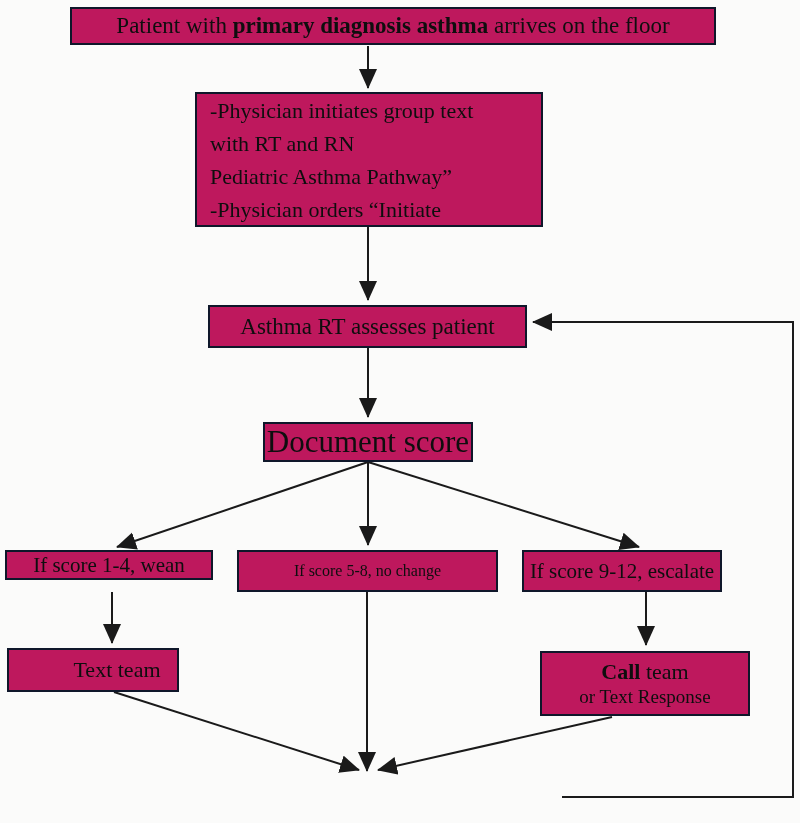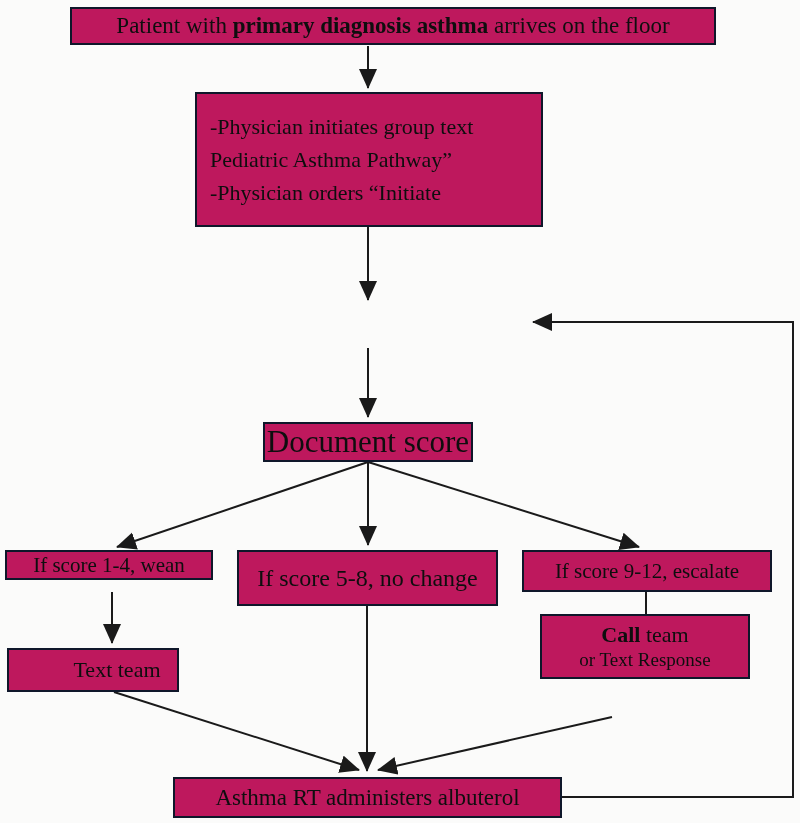--- a/index.html
+++ b/index.html
@@ -31,24 +31,24 @@
   }
   .node b { font-weight: bold; }
 
   .n-arrival   { left: 70px;  top: 7px;   width: 646px; height: 38px; font-size: 23px; }
   .n-orders    { left: 195px; top: 92px;  width: 348px; height: 135px; font-size: 22px;
                  flex-direction: column; align-items: flex-start; justify-content: center;
                  padding-left: 13px; line-height: 33px; text-align: left; }
   .n-assess    { left: 208px; top: 305px; width: 319px; height: 43px; font-size: 23px; }
   .n-score     { left: 263px; top: 422px; width: 210px; height: 40px; font-size: 31px; }
   .n-wean      { left: 5px;   top: 550px; width: 208px; height: 30px; font-size: 21px; }
-  .n-nochange  { left: 237px; top: 550px; width: 261px; height: 56px; font-size: 24px; text-align: right; }
-  .n-escalate  { left: 522px; top: 550px; width: 250px; height: 42px; font-size: 21px; }
+  .n-nochange  { left: 237px; top: 550px; width: 261px; height: 42px; font-size: 16px; text-align: right; }
+  .n-escalate  { left: 522px; top: 550px; width: 200px; height: 42px; font-size: 21px; }
   .n-textteam  { left: 7px;   top: 648px; width: 172px; height: 44px; font-size: 22px; padding-left: 48px; }
-  .n-callteam  { left: 540px; top: 614px; width: 210px; height: 65px; font-size: 22px;
+  .n-callteam  { left: 540px; top: 651px; width: 210px; height: 65px; font-size: 22px;
                  flex-direction: column; justify-content: center; line-height: 1.25; }
   .n-callteam .sub { font-size: 19px; }
   .n-administer{ left: 173px; top: 777px; width: 389px; height: 41px; font-size: 23px; }
 
   .orders-line { display: block; }
 </style>
 </head>
 <body>
 
 <div id="figure">
@@ -74,24 +74,28 @@
       <path d="M562,797 L793,797 L793,322 L533,322" marker-end="url(#ah)"></path>
     </g>
   </svg>
 
   <div class="node n-arrival">
     <span><span>Patient with </span><b>primary diagnosis asthma</b><span> arrives on the floor</span></span>
   </div>
 
   <div class="node n-orders">
     <span class="orders-line">-Physician initiates group text</span>
+    <span class="orders-line">with RT and RN</span>
     <span class="orders-line">Pediatric Asthma Pathway”</span>
     <span class="orders-line">-Physician orders “Initiate</span>
   </div>
 
+  <div class="node n-assess">
+    <span>Asthma RT assesses patient</span>
+  </div>
 
   <div class="node n-score">
     <span>Document score</span>
   </div>
 
   <div class="node n-wean">
     <span>If score 1-4, wean</span>
   </div>
 
   <div class="node n-nochange">
@@ -104,17 +108,14 @@
 
   <div class="node n-textteam">
     <span>Text team</span>
   </div>
 
   <div class="node n-callteam">
     <span><b>Call</b><span> team</span></span>
     <span class="sub">or Text Response</span>
   </div>
 
-  <div class="node n-administer">
-    <span>Asthma RT administers albuterol</span>
-  </div>
 
 </div>
 
 </body></html>

